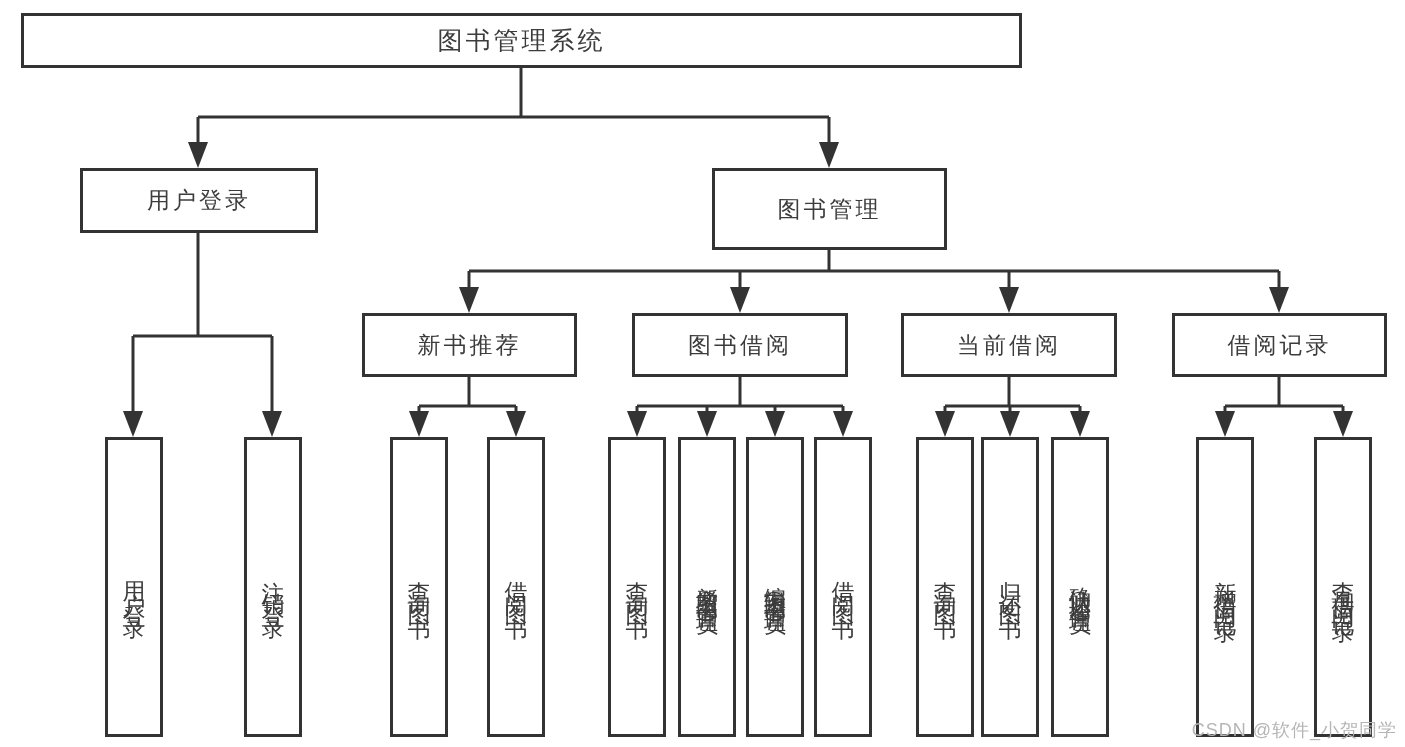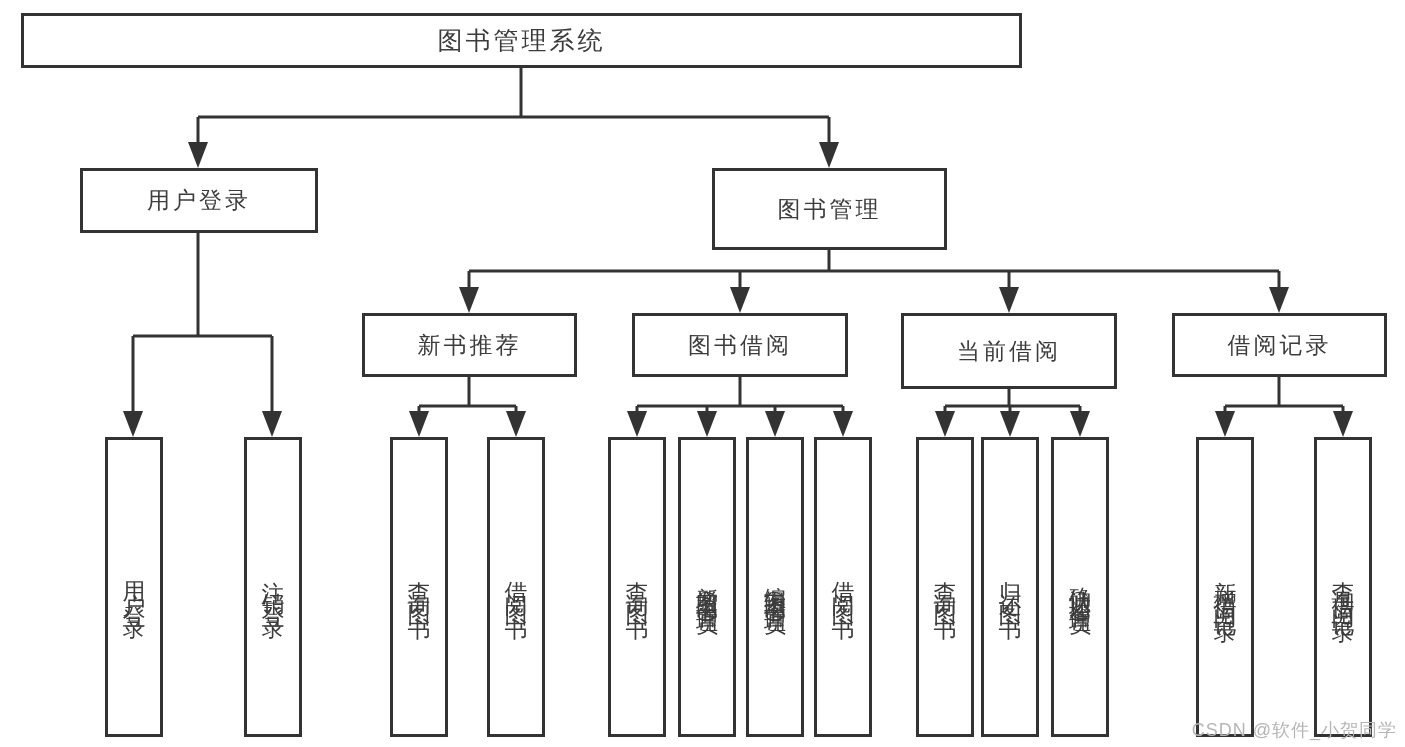--- a/index.html
+++ b/index.html
@@ -147,21 +147,21 @@
   <div class="node" style="left:712px; top:168px; width:235px; height:82px;">
     <span>图书管理</span>
   </div>
 
   <div class="node" style="left:362px; top:313px; width:215px; height:64px;">
     <span>新书推荐</span>
   </div>
   <div class="node" style="left:632px; top:313px; width:216px; height:64px;">
     <span>图书借阅</span>
   </div>
-  <div class="node" style="left:901px; top:313px; width:216px; height:76px;">
+  <div class="node" style="left:901px; top:313px; width:216px; height:64px;">
     <span>当前借阅</span>
   </div>
   <div class="node" style="left:1172px; top:313px; width:215px; height:64px;">
     <span>借阅记录</span>
   </div>
 
   <div class="node leaf" style="left:105px;">
     <span class="vtext">用户登录</span>
   </div>
   <div class="node leaf" style="left:244px;">

